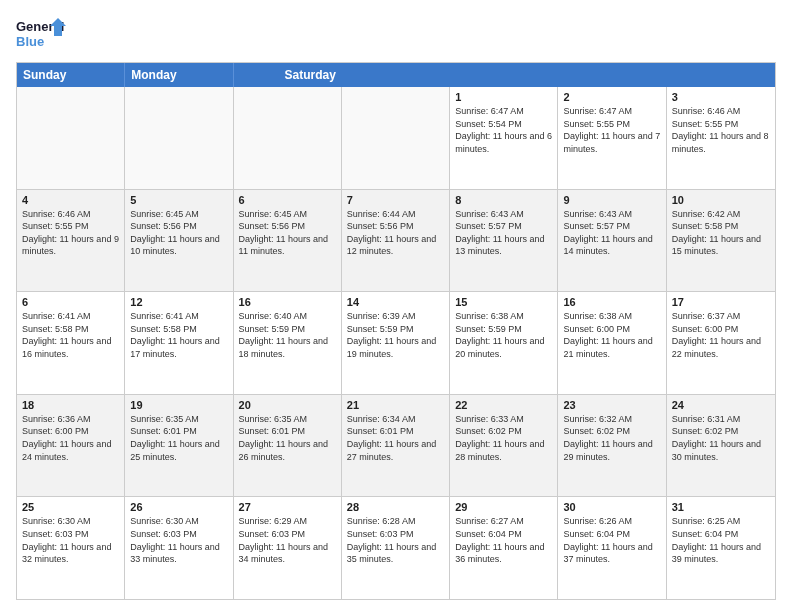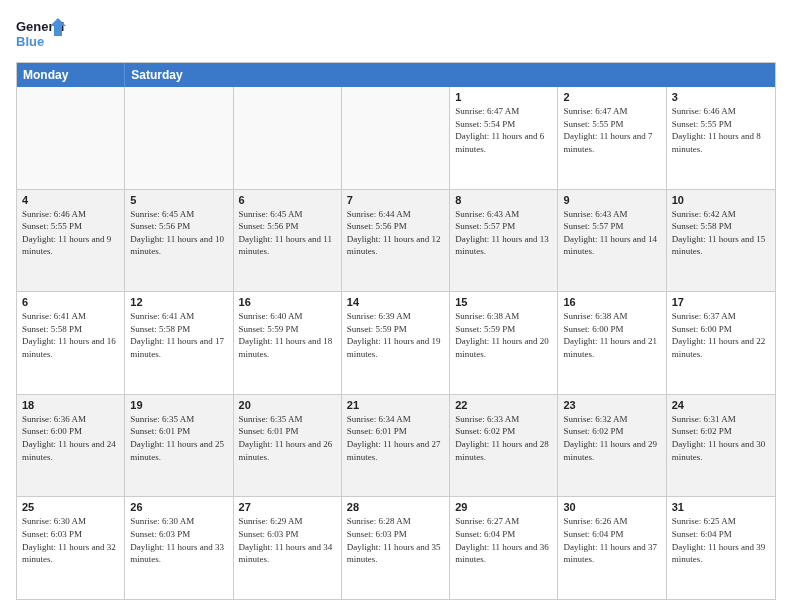--- a/index.html
+++ b/index.html
@@ -54,21 +54,21 @@
       background: #3a78c9;
     }
     .cal-header-cell {
       color: #fff;
       font-weight: bold;
       font-size: 12px;
       padding: 5px 6px;
       text-align: left;
       border-right: 1px solid #5a90d9;
     }
-    .cal-header-cell:last-child { border-right: none; }
+    .cal-header-cell:last-child { border-right: none; text-align: right; }
     .cal-body {
       flex: 1;
       display: flex;
       flex-direction: column;
     }
     .cal-week {
       display: grid;
       grid-template-columns: repeat(7, 1fr);
       flex: 1;
       border-bottom: 1px solid #ccc;
@@ -89,21 +89,20 @@
     .day-num {
       font-weight: bold;
       font-size: 11px;
       margin-bottom: 2px;
       color: #222;
     }
     .cell-text {
       font-size: 9px;
       color: #333;
       line-height: 1.4;
-      font-family: Liberation Serif, serif;
     }
   </style>
 </head>
 <body>
 
 <div class="page">
   <div class="header">
     <div class="logo">
   <svg width="50" height="36" viewBox="0 0 50 36" xmlns="http://www.w3.org/2000/svg">
     <text x="0" y="15" font-size="13" font-weight="bold" font-family="Arial,sans-serif" fill="#1a1a2e">General</text>
@@ -112,20 +111,21 @@
   </svg>
 </div>
     <div class="title-block">
       <div class="main-title"></div>
       <div class="subtitle"></div>
     </div>
   </div>
 
   <div class="calendar">
     <div class="cal-header-row">
+    <div class="cal-header-cell">Sunday</div>
         <div class="cal-header-cell">Monday</div>
         <div class="cal-header-cell">Saturday</div>
       </div>
     <div class="cal-body">
     <div class="cal-week">
           <div class="cal-cell empty"></div>
           <div class="cal-cell empty"></div>
           <div class="cal-cell empty"></div>
           <div class="cal-cell empty"></div>
           <div class="cal-cell">

